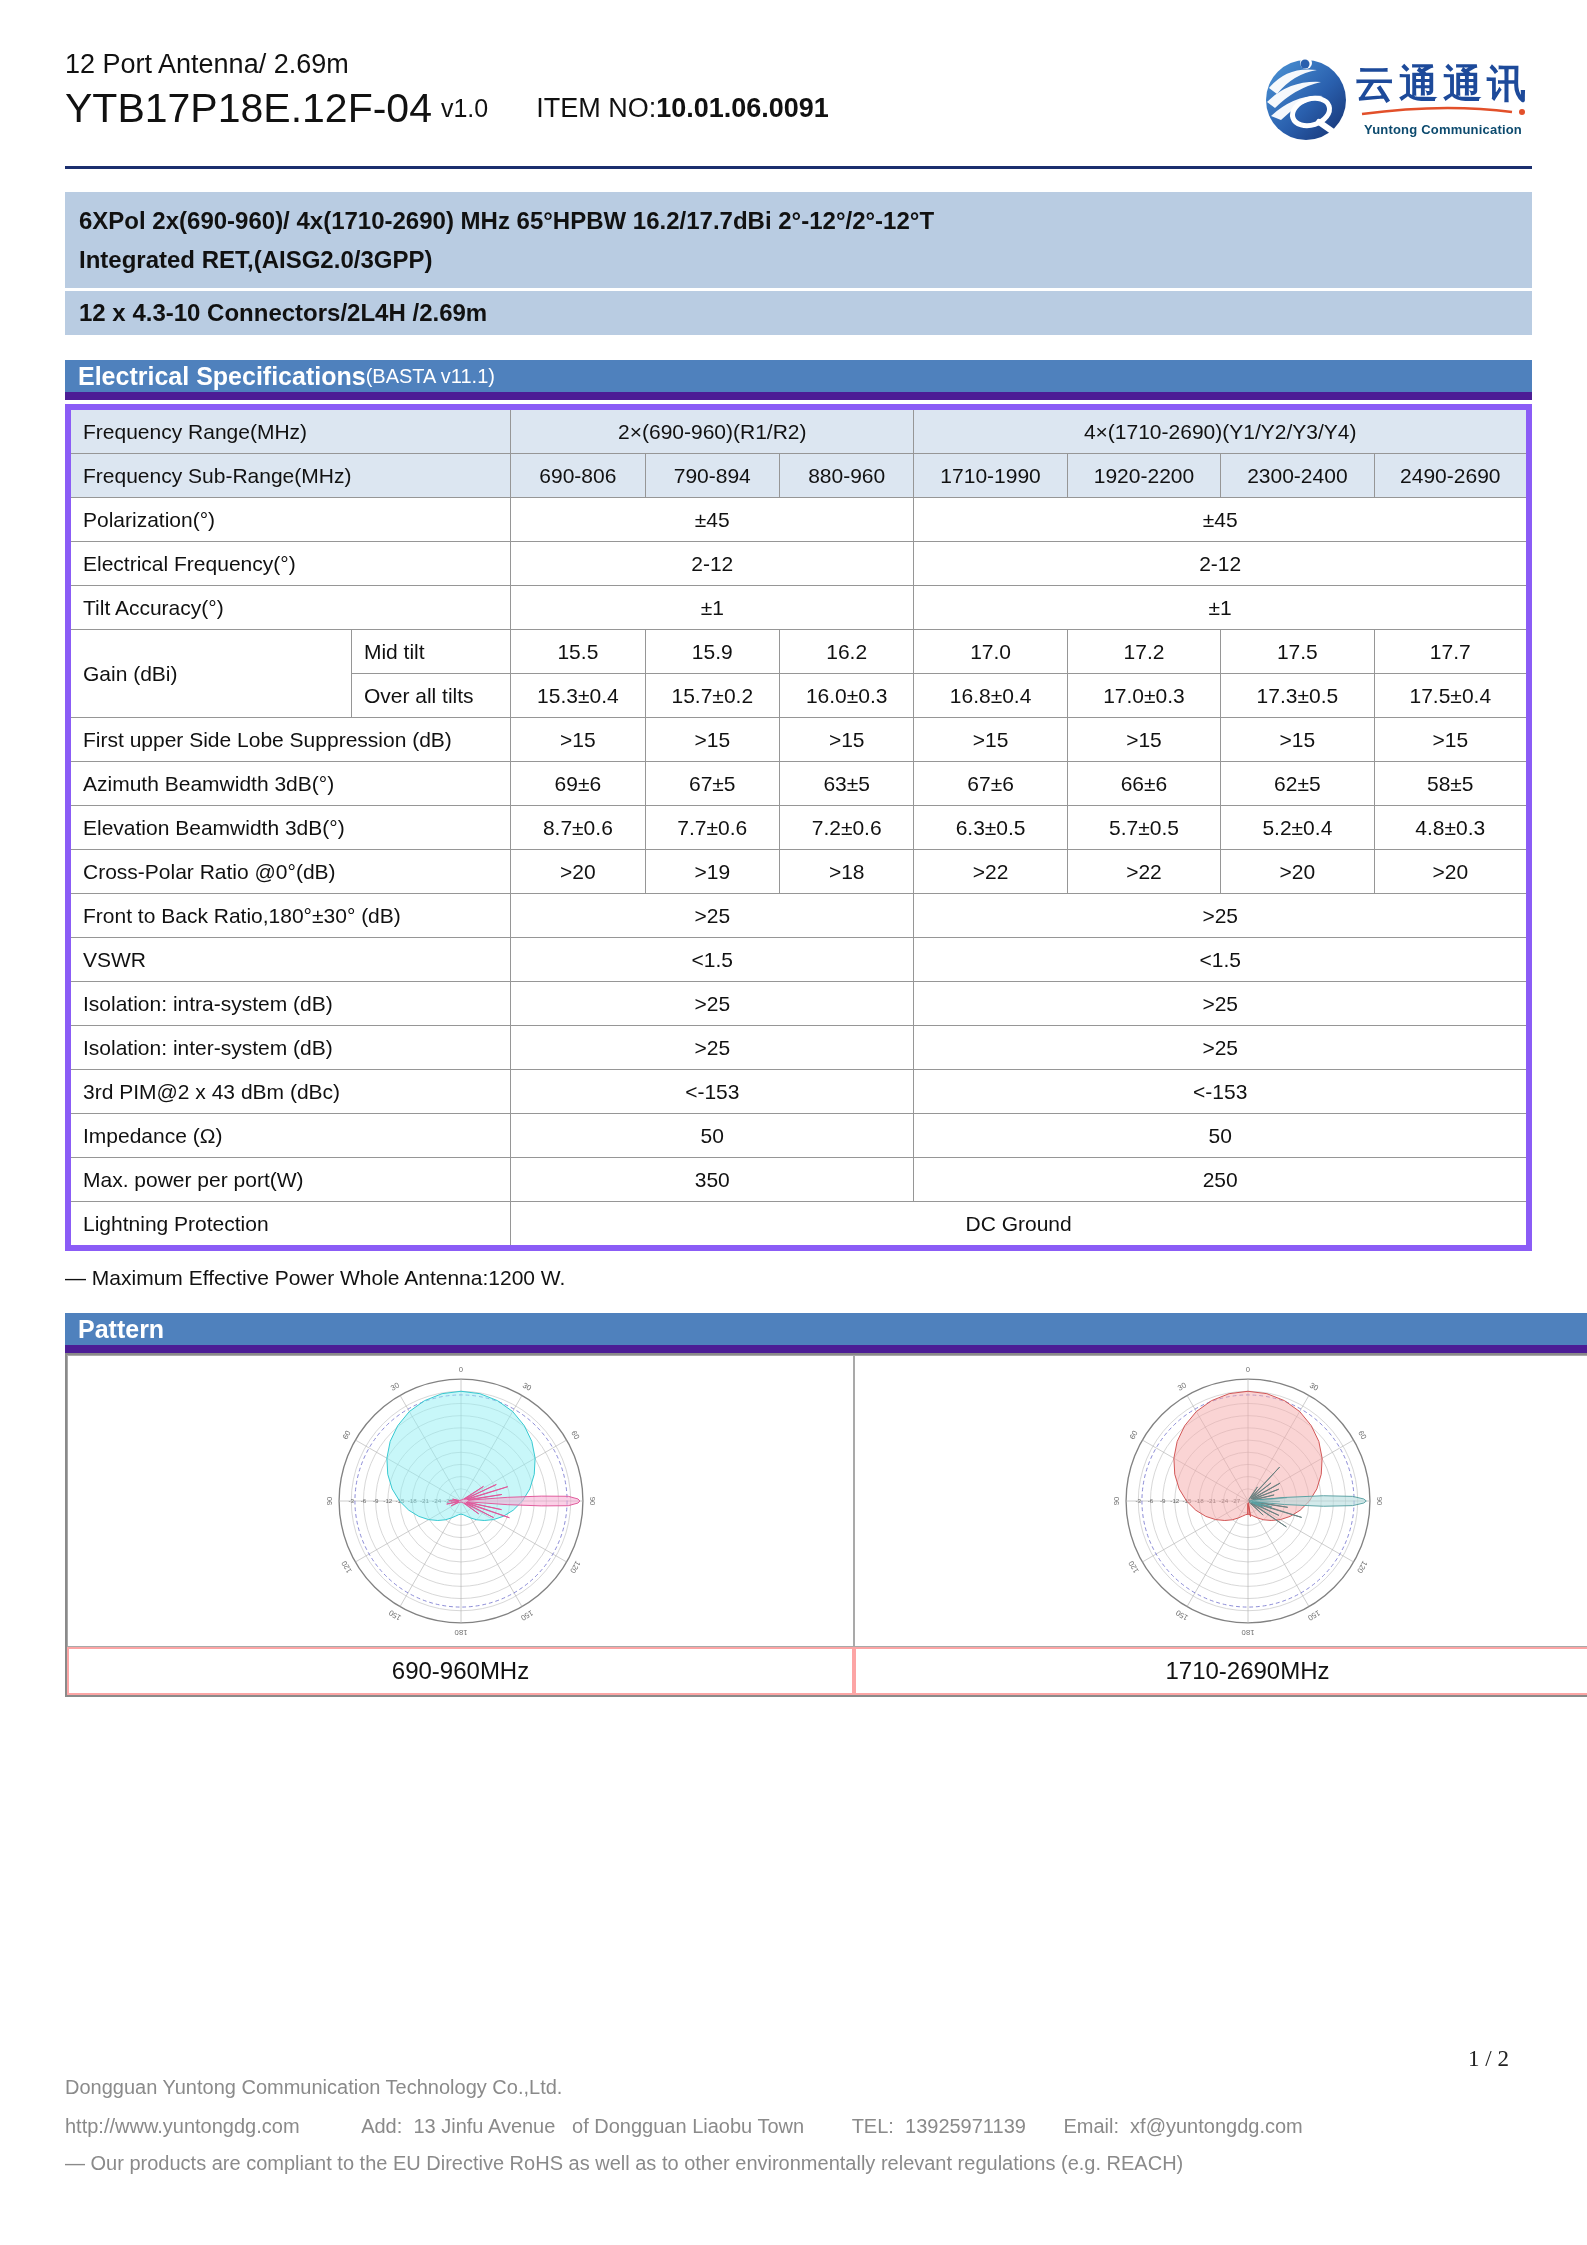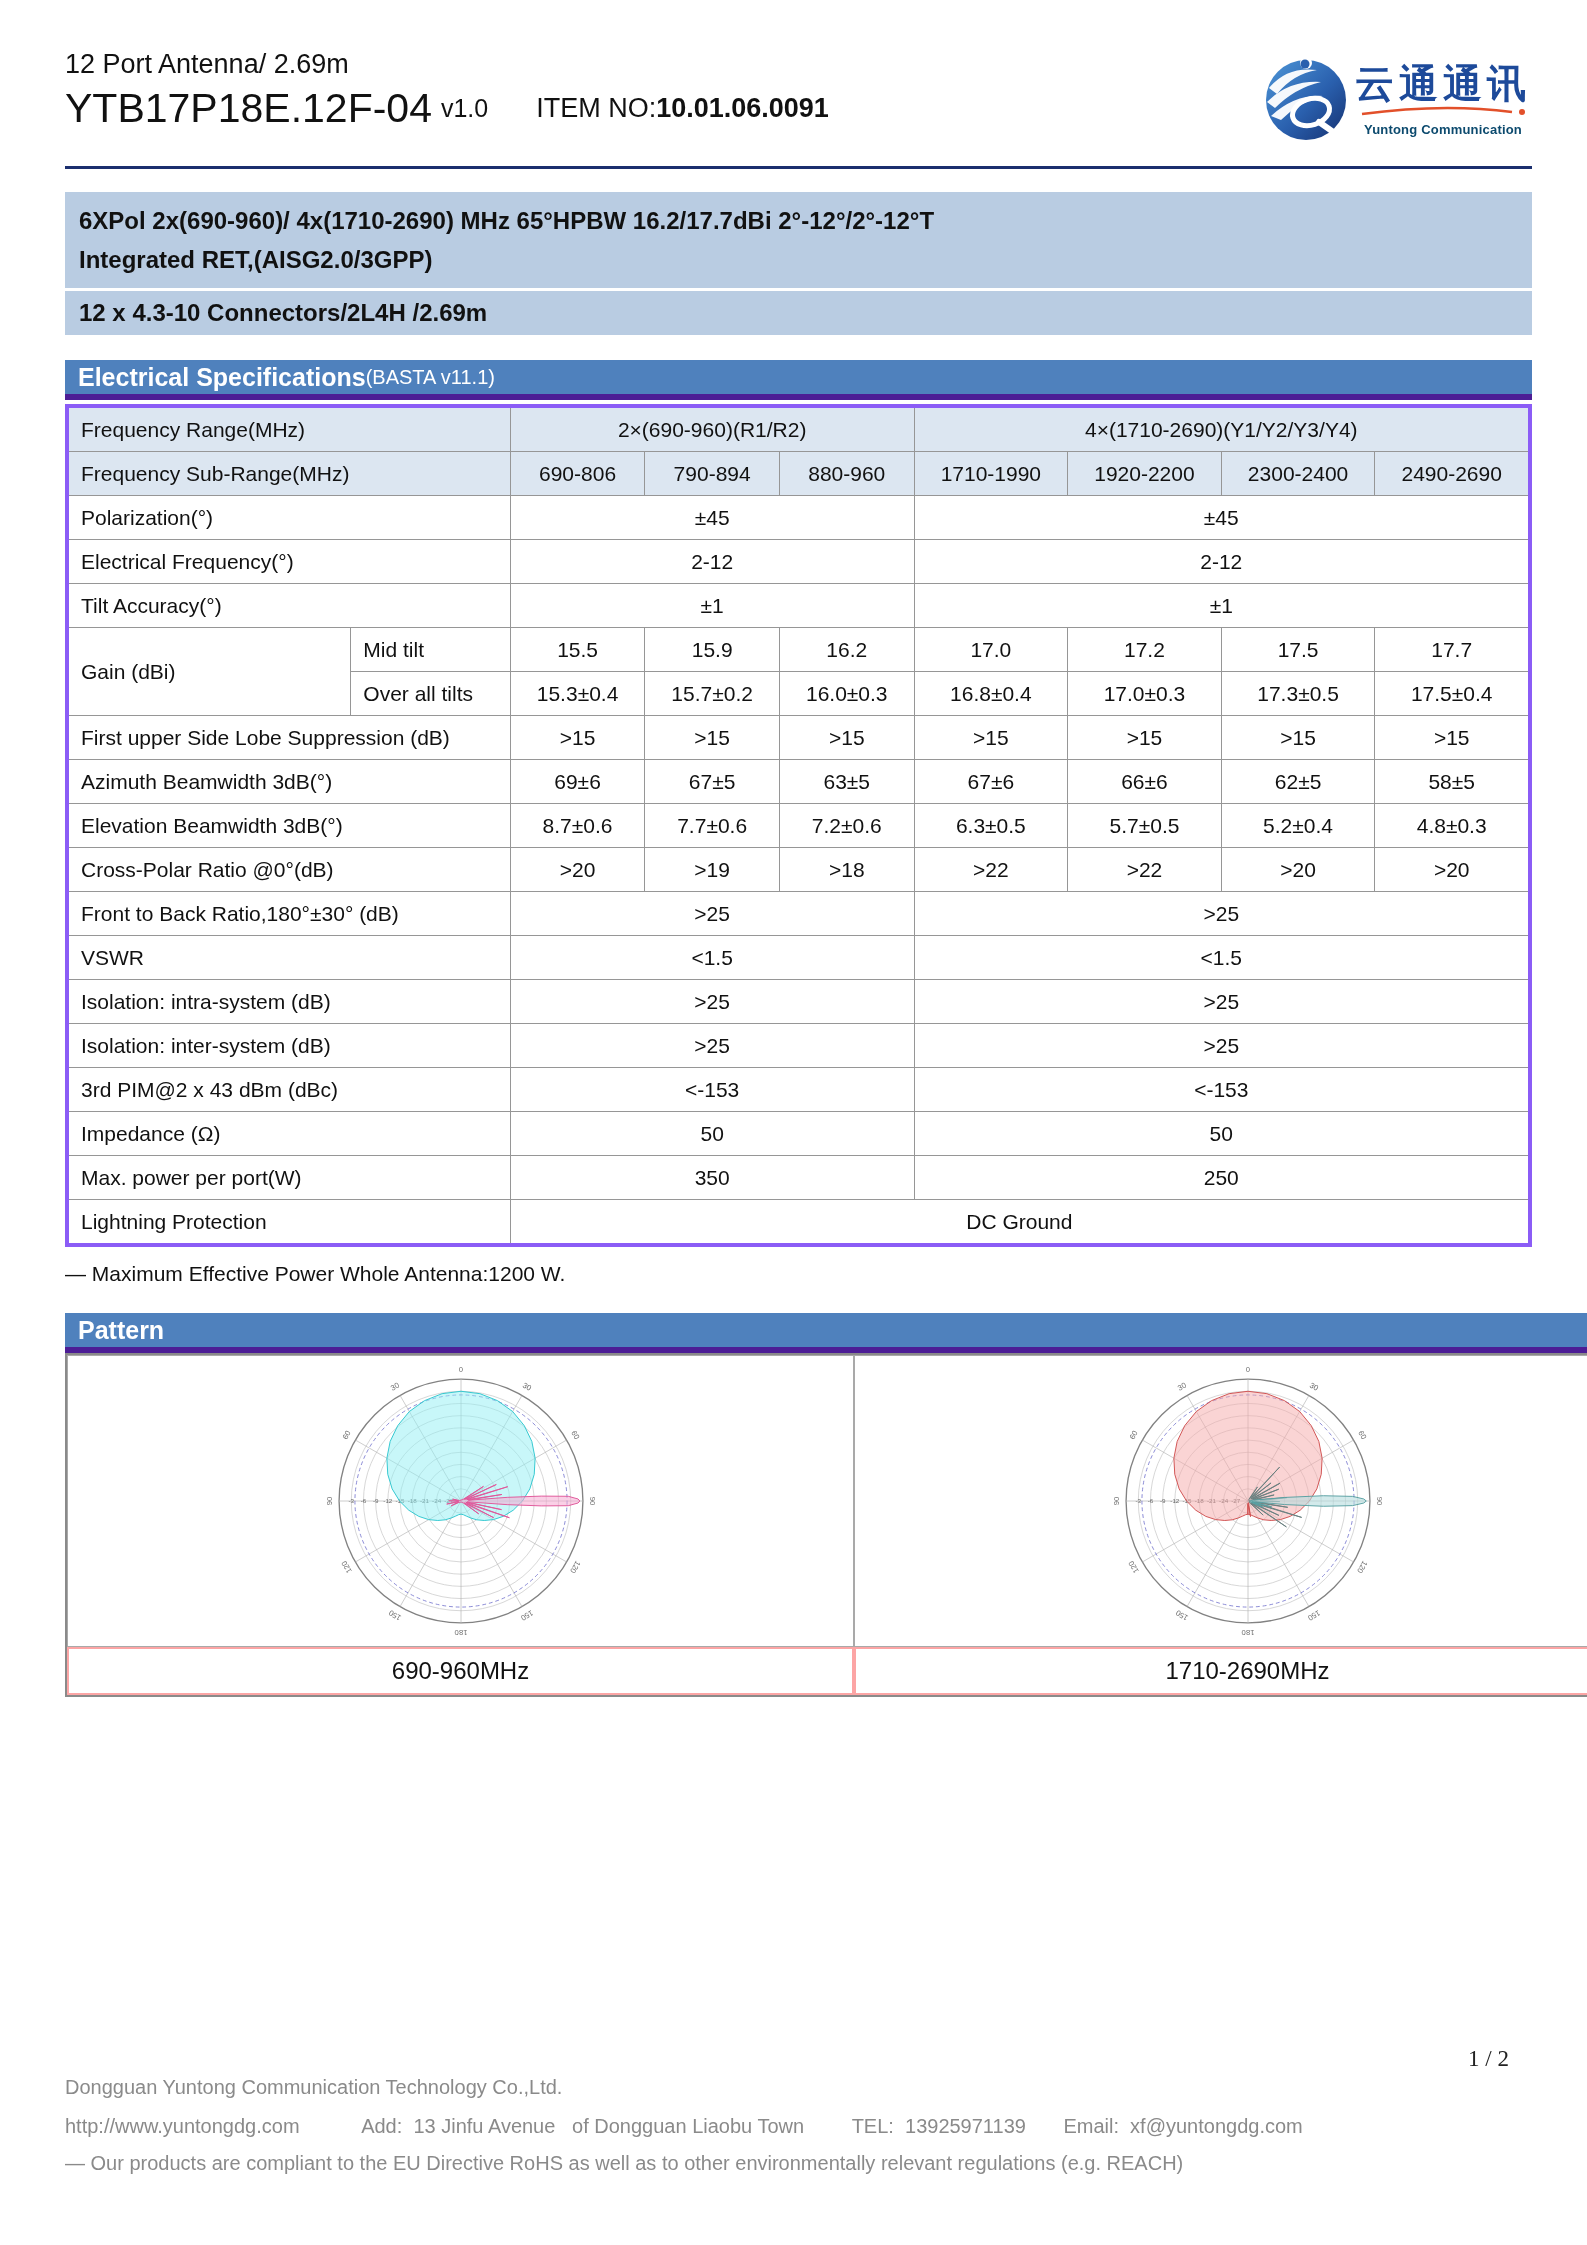--- a/index.html
+++ b/index.html
@@ -19,27 +19,27 @@
   .logo-cn{font-size:39px;font-weight:bold;color:#1d4a9a;letter-spacing:5px;line-height:1;}
   .logo-en{font-size:13px;font-weight:bold;color:#0c4a6e;letter-spacing:0.2px;margin-top:1px;}
   .rule{position:absolute;left:65px;top:166px;width:1467px;height:3px;background:#1b2f6e;}
 
   
   .summary{position:absolute;left:65px;top:192px;width:1467px;}
   .sum-r1{background:#b9cce2;padding:9px 0 9px 14px;font-weight:bold;font-size:24px;line-height:39px;}
   .sum-r2{background:#b9cce2;margin-top:3px;height:44px;padding-left:14px;display:flex;align-items:center;font-weight:bold;font-size:24px;}
 
   
-  .bar{height:40px;background:#4f81bd;color:#fff;display:flex;align-items:center;padding-left:13px;border-bottom:6px solid #4c1d95;box-sizing:border-box;}
+  .bar{height:40px;background:#4f81bd;color:#fff;display:flex;align-items:center;padding-left:13px;border-bottom:8px solid #4c1d95;box-sizing:border-box;}
   .bar-title{font-size:25px;font-weight:bold;}
   .bar-sub{font-size:20px;}
 
   
   .elec{position:absolute;left:65px;top:360px;width:1467px;}
-  .spec{width:100%;border-collapse:collapse;margin-top:4px;font-size:21px;table-layout:fixed;border:4px solid #8b5cf6;padding-left:8px;}
+  .spec{width:100%;border-collapse:collapse;margin-top:4px;font-size:21px;table-layout:fixed;border:6px solid #8b5cf6;padding-left:8px;}
   .spec td{border:1px solid #969696;height:43px;text-align:center;padding:0 3px;overflow:hidden;}
   .spec td.lbl{text-align:left;padding-left:12px;}
   .spec tr.blue td{background:#dce6f1;}
   .note{margin-top:15px;font-size:21px;}
 
   
   .pattern{position:absolute;left:65px;top:1313px;width:1578px;}
   .pat-grid{display:grid;grid-template-columns:1fr 1fr;grid-template-rows:292px 48px;border:2px solid #8a8a8a;margin-top:0px;}
   .pat-cell{border:1px solid #a9a9a9;display:flex;align-items:center;justify-content:center;background:#fff;}
   .pat-cap{border:2px solid #fca5a5;display:flex;align-items:center;justify-content:center;font-size:24px;background:#fff;}

